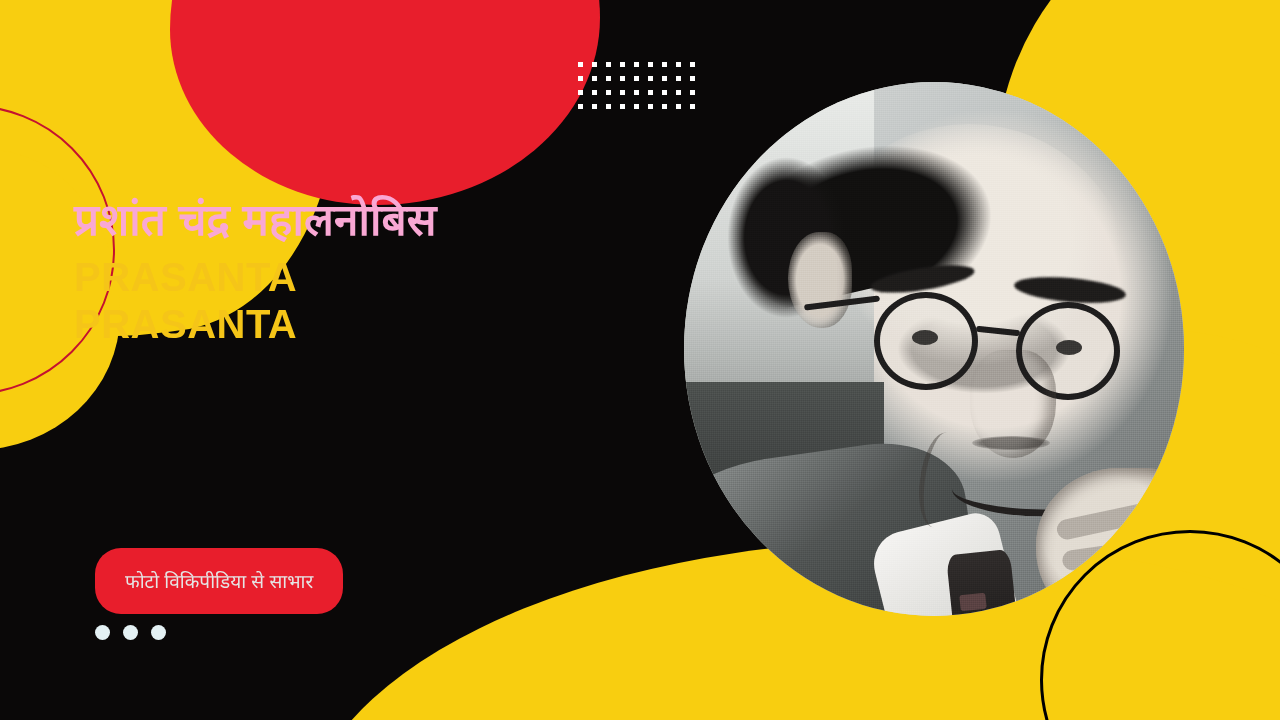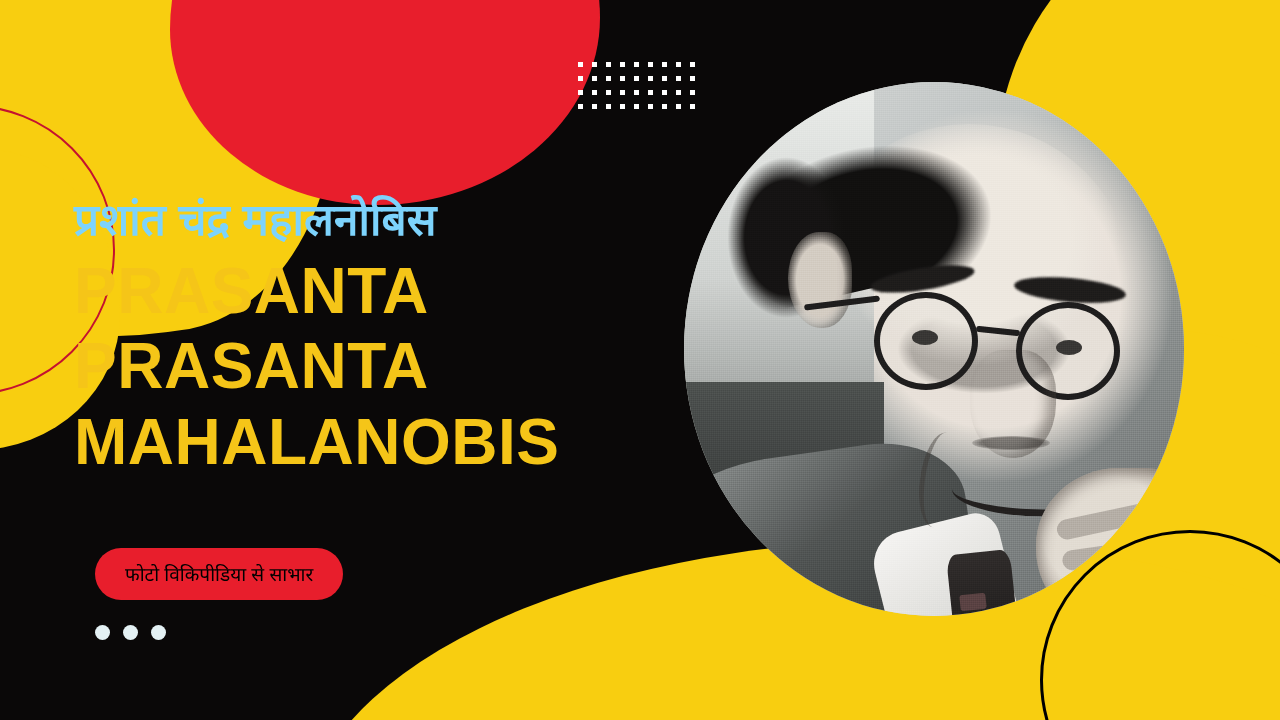--- a/index.html
+++ b/index.html
@@ -249,46 +249,46 @@
   }
 
   
   .text-block{
     position:absolute;
     left:74px; top:196px;
     width:620px;
     z-index:6;
   }
   .title-hi{
-    color:#7dd3fc;
+    color:#f9a8d4;
     font-size:44px;
     font-weight:700;
     line-height:1.08;
     letter-spacing:.2px;
     white-space:nowrap;
   }
   .title-en{
     color:#F5C518;
-    font-size:64px;
+    font-size:40px;
     font-weight:700;
     line-height:1.18;
     letter-spacing:.5px;
     margin-top:10px;
   }
   .title-en span{ display:block; }
 
   
   .badge{
     position:absolute;
     left:95px; top:548px;
     background:#E81E2C;
-    color:#000000;
+    color:#e5e5e5;
     font-size:19px;
     font-weight:500;
-    padding:13px 30px;
+    padding:20px 30px;
     border-radius:26px;
     z-index:7;
     white-space:nowrap;
   }
 
   
   .dots-row{
     position:absolute;
     left:95px; top:625px;
     display:flex;
@@ -385,21 +385,20 @@
       <div class="pf-finger f3"></div>
       <div class="pf-grain"></div>
     </div>
   </div>
 
   <div class="text-block">
     <div class="title-hi">प्रशांत चंद्र महालनोबिस</div>
     <div class="title-en">
       <span>PRASANTA</span>
       <span>PRASANTA</span>
-      <span>MAHALANOBIS</span>
     </div>
   </div>
 
   <div class="badge">फोटो विकिपीडिया से साभार</div>
 
   <div class="dots-row">
     <i></i>
     <i></i>
     <i></i>
   </div>

